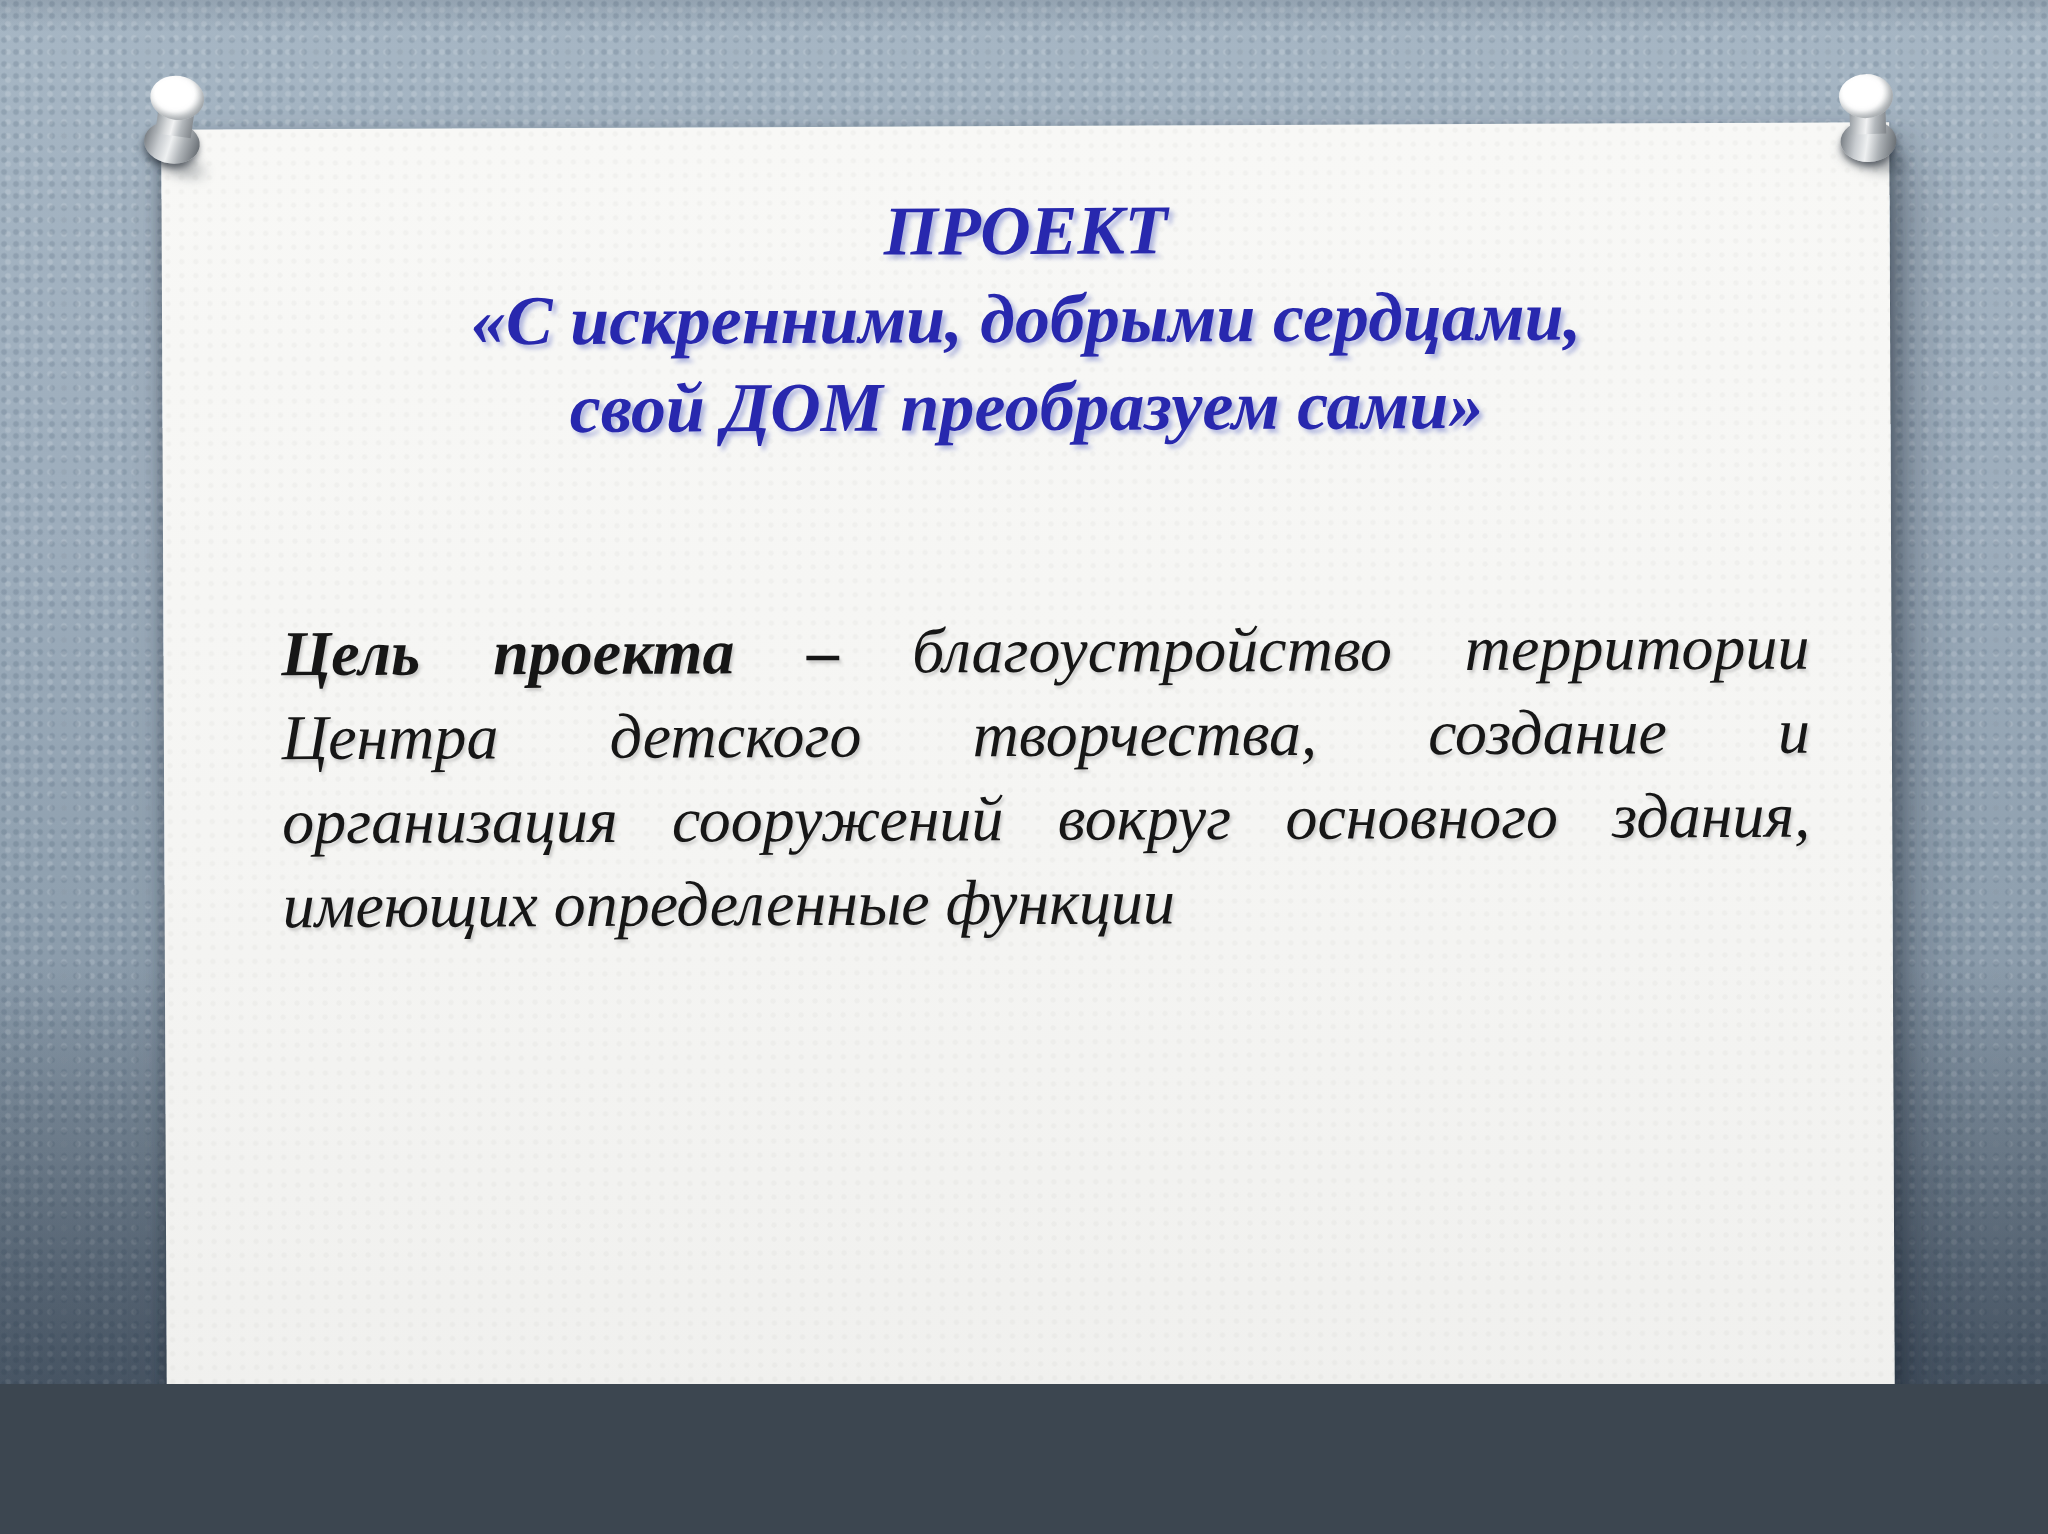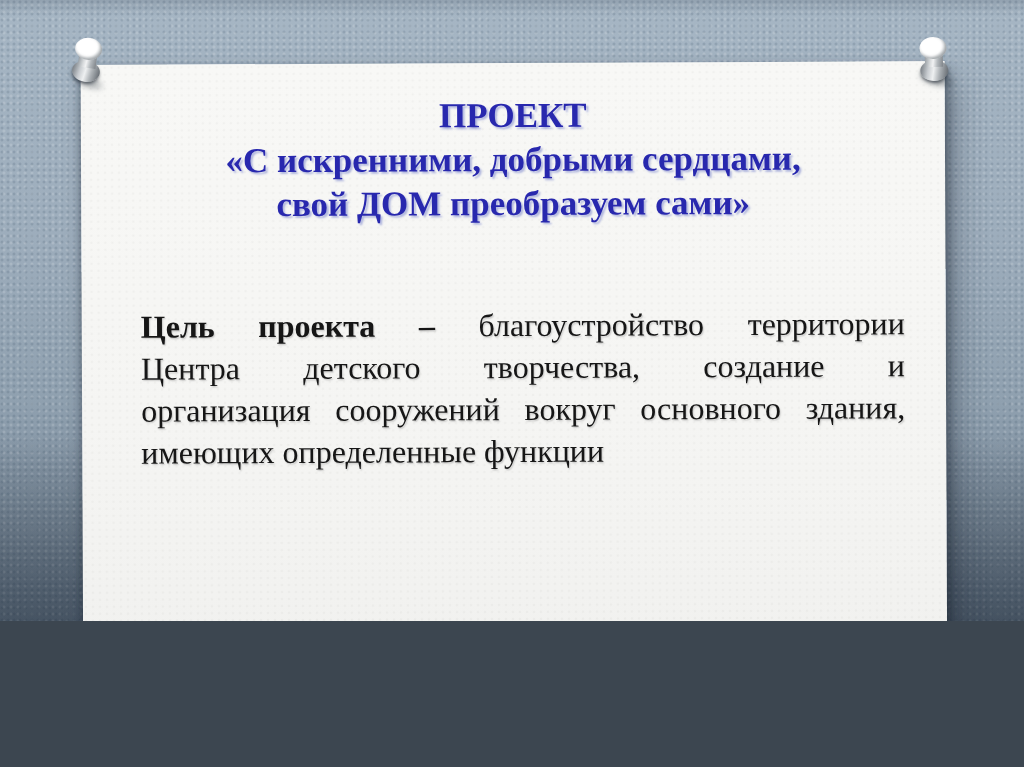--- a/index.html
+++ b/index.html
@@ -1,28 +1,29 @@
 <!DOCTYPE html>
 <html><head>
 <meta charset="utf-8">
 <style>
   html,body { margin:0; padding:0; background:#3c4650; }
   * { box-sizing:border-box; }
 
   .stage {
-    position:relative; width:1024px; height:621px; overflow:hidden;
+    position:relative; width:1024px; height:692px; overflow:hidden;
     font-family:"Liberation Serif","DejaVu Serif",serif;
     background:
       radial-gradient(70% 52% at 4% 102%, rgba(14,24,34,.42), rgba(14,24,34,0) 62%),
       radial-gradient(70% 52% at 98% 102%, rgba(14,24,34,.44), rgba(14,24,34,0) 62%),
       linear-gradient(180deg, rgba(10,20,35,.12) 0px, rgba(10,20,35,0) 16px),
       radial-gradient(circle at 2px 2px, rgba(50,72,94,.17) 1px, rgba(0,0,0,0) 1.9px),
       radial-gradient(circle at 4px 5px, rgba(255,255,255,.15) 1px, rgba(0,0,0,0) 1.9px),
       linear-gradient(180deg, #a6b6c4 0%, #9dadbc 38%, #8fa0af 65%, #7b8b9b 85%, #6a7a8c 100%);
     background-size:auto,auto,auto,6px 6px,7px 7px,auto;
+    font-style:italic;
   }
 
   
   .paper {
     position:absolute; left:82px; top:63px; width:864px; height:641px;
     background:
       radial-gradient(circle at 3px 3px, rgba(120,120,112,.05) 1px, rgba(0,0,0,0) 1.7px),
       linear-gradient(180deg, #f8f8f6 0%, #f5f5f3 55%, #f0f0ee 100%);
     background-size:7px 7px,auto;
     box-shadow:

